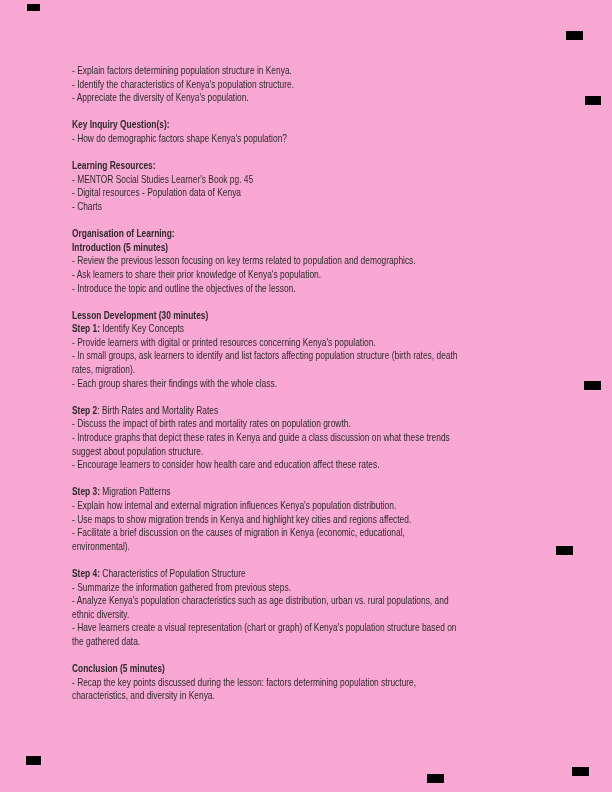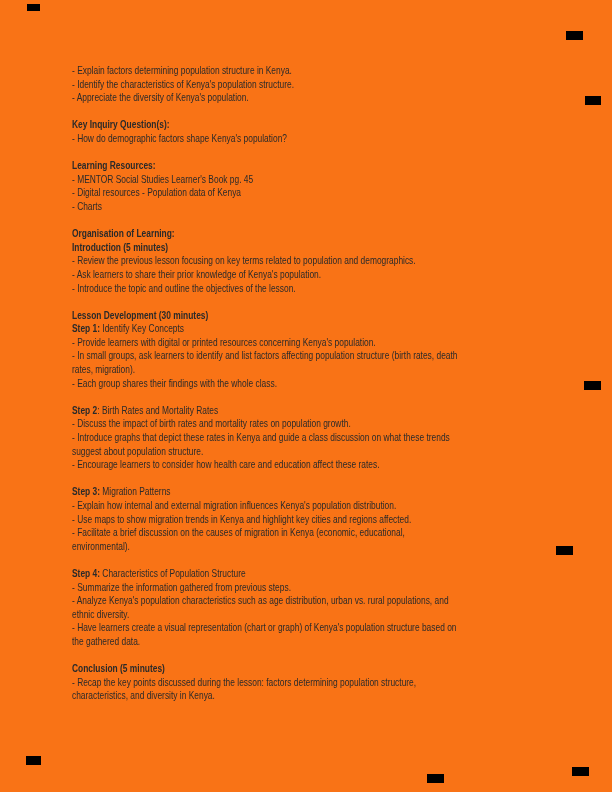--- a/index.html
+++ b/index.html
@@ -25,21 +25,21 @@
     line-height: 13.6px;
   }
   .section { margin-bottom: 13.6px; }
   .line { white-space: pre; height: 13.6px; }
   .bold { font-weight: 700; }
   .mark { position: absolute; background: #000000; }
 </style>
 </head>
 <body>
 
-<div class="page" id="page" style="background: #f97316;">
+<div class="page" id="page" style="background: #f9a8d4;">
   <div class="content" id="doc" style="color: rgb(42, 42, 42);">
       <div class="section">
         <div class="line"><span class="reg">- Explain factors determining population structure in Kenya.</span></div>
         <div class="line"><span class="reg">- Identify the characteristics of Kenya's population structure.</span></div>
         <div class="line"><span class="reg">- Appreciate the diversity of Kenya's population.</span></div>
       </div>
       <div class="section">
         <div class="line"><span class="bold">Key Inquiry Question(s):</span></div>
         <div class="line"><span class="reg">- How do demographic factors shape Kenya's population?</span></div>
       </div>

